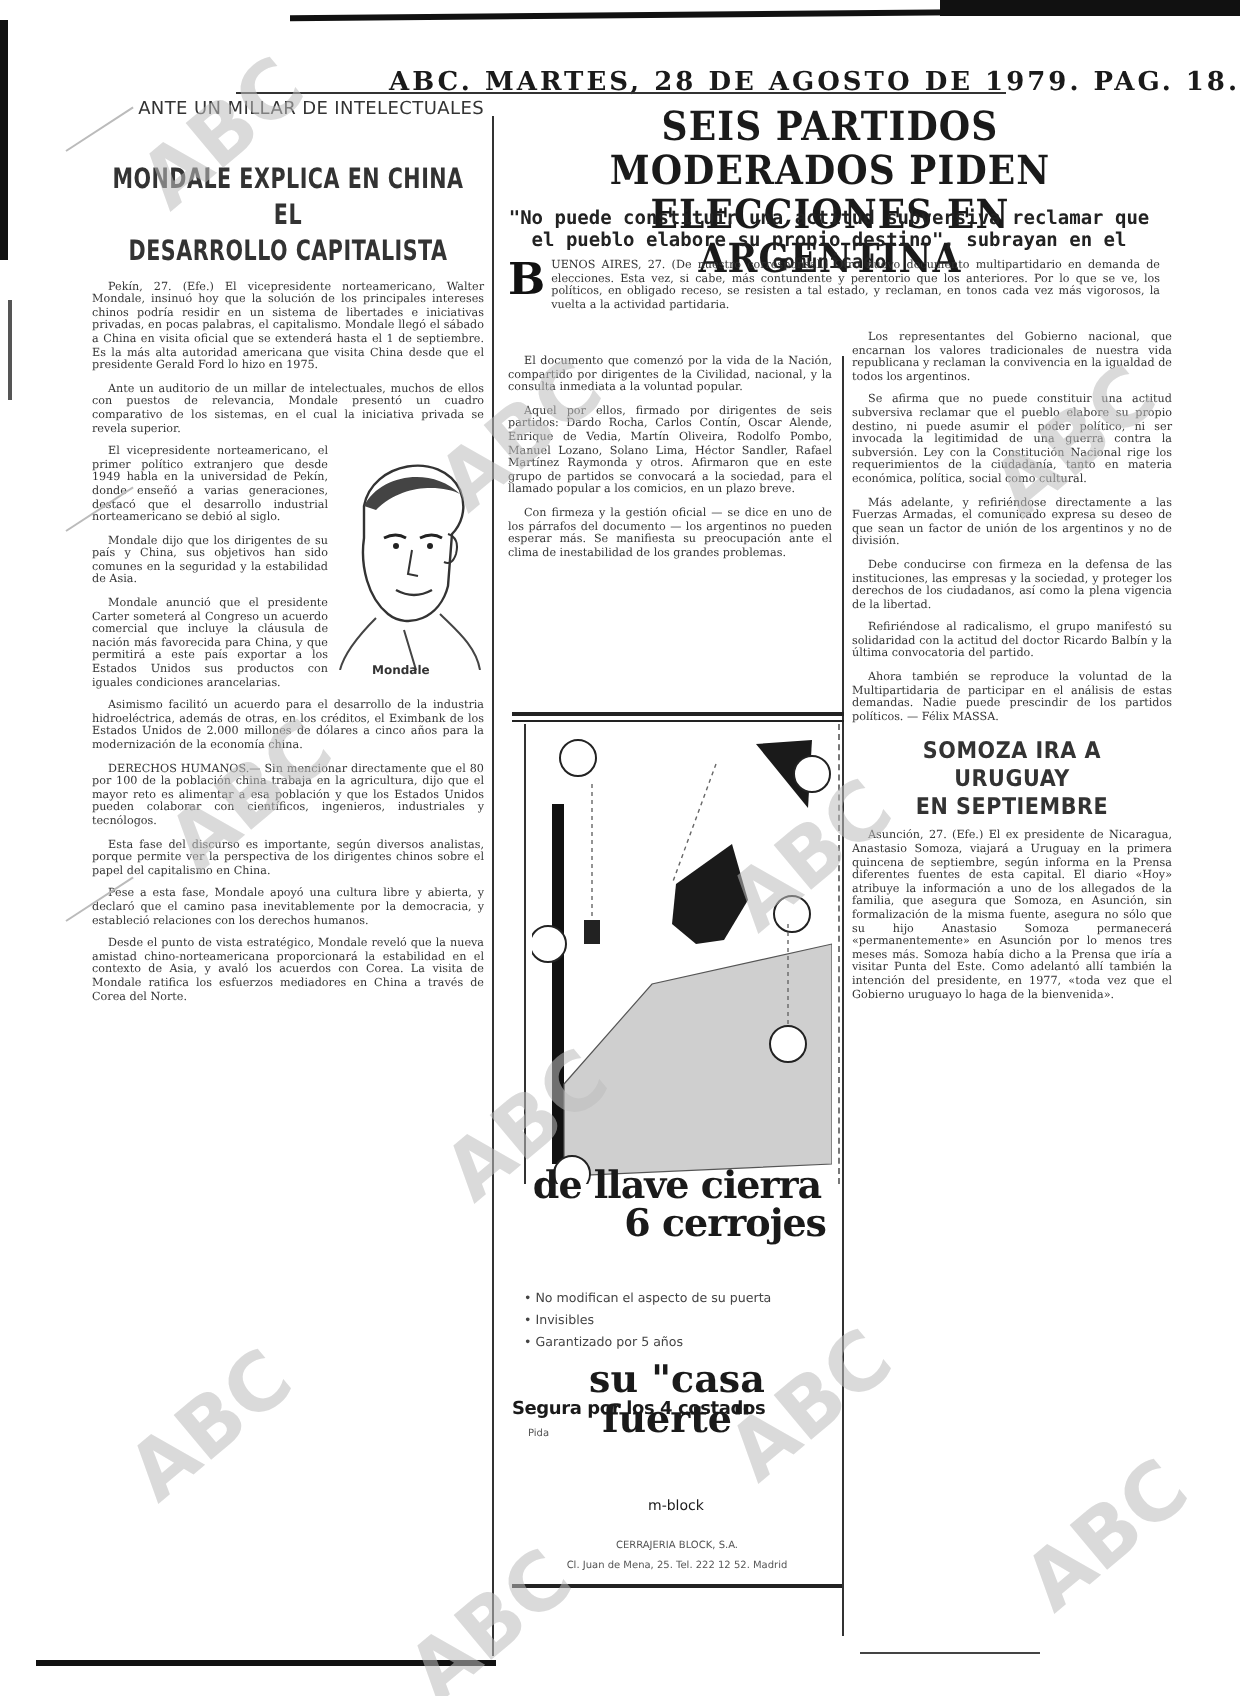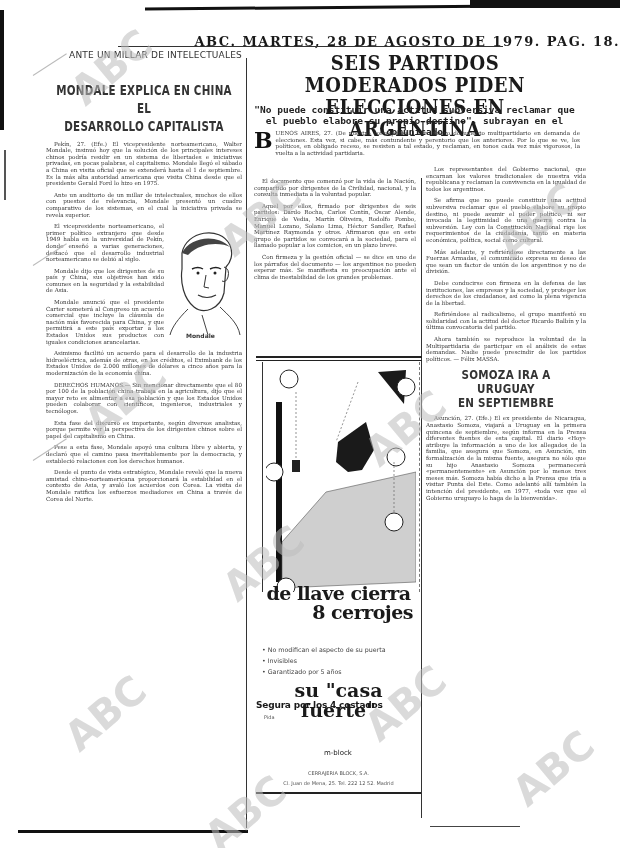--- a/index.html
+++ b/index.html
@@ -131,21 +131,21 @@
     <circle cx="140" cy="25" r="9" fill="#fff" stroke="#222" stroke-width="1"></circle>
     <circle cx="130" cy="95" r="9" fill="#fff" stroke="#222" stroke-width="1"></circle>
     <circle cx="8" cy="110" r="9" fill="#fff" stroke="#222" stroke-width="1"></circle>
     <circle cx="128" cy="160" r="9" fill="#fff" stroke="#222" stroke-width="1"></circle>
     <circle cx="20" cy="225" r="9" fill="#fff" stroke="#222" stroke-width="1"></circle>
     <rect x="26" y="98" width="8" height="12" fill="#222"></rect>
     <path d="M30 30 L 30 98 M 92 20 L 70 80 M 128 100 L 128 152" stroke="#666" stroke-width="0.7" stroke-dasharray="2 2"></path>
   </svg>
   <div class="ad-h1">
     <div>de llave cierra</div>
-    <div style="text-align:right; padding-right:8px;">8 cerrojes</div>
+    <div style="text-align:right; padding-right:8px;">6 cerrojes</div>
   </div>
   <div class="ad-bullets">
     <div>No modifican el aspecto de su puerta</div>
     <div>Invisibles</div>
     <div>Garantizado por 5 años</div>
   </div>
   <div class="ad-h2">su "casa fuerte"</div>
   <div class="ad-h3">Segura por los 4 costados</div>
   <div class="ad-small" style="left:8px; top:352px;">Pida</div>
   <div class="ad-brand">m-block</div>

